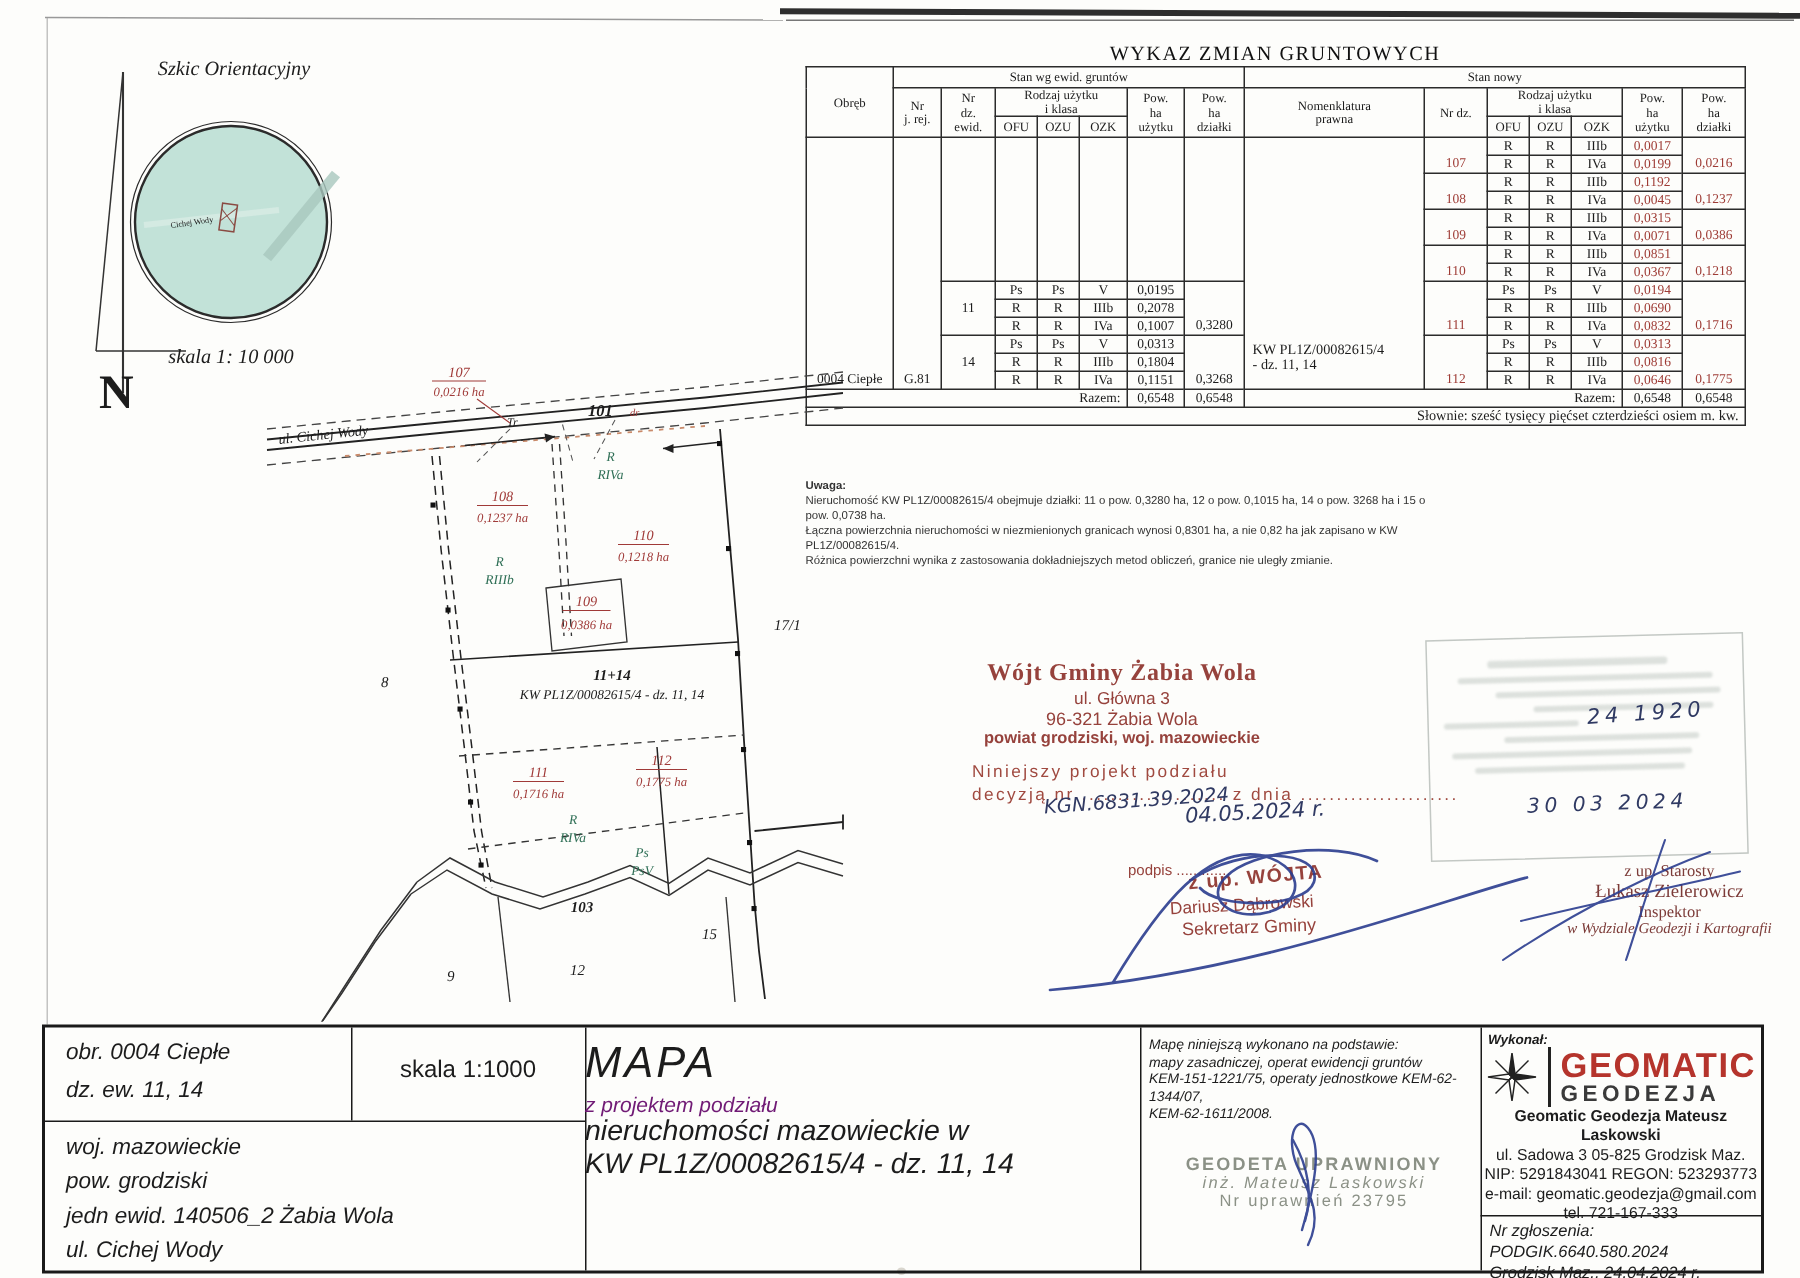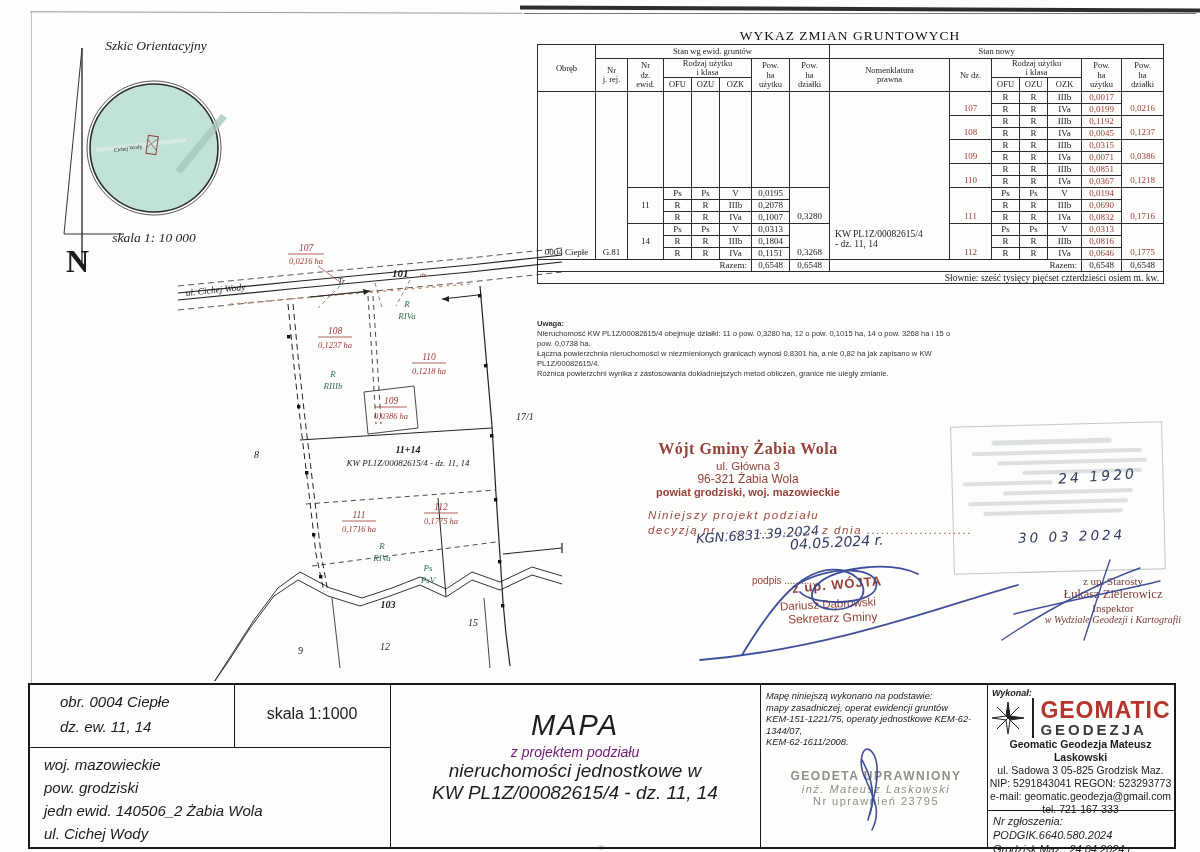--- a/index.html
+++ b/index.html
@@ -24,39 +24,39 @@
   
   #notes{width:430px;font-size:7.6px;line-height:10px;color:#333;}
   #notes .nt{font-weight:bold;}
   
   .stamp-red{color:#96423c;}
   .wojt{width:300px;text-align:center;}
   .wojt .l1{font-family:"Liberation Serif",serif;font-weight:bold;font-size:16px;letter-spacing:.5px;}
   .wojt .l2{font-size:11.5px;margin-top:2px;}
   .wojt .l3{font-size:12px;}
   .wojt .l4{font-size:11px;font-weight:bold;}
-  .approve{width:340px;color:#a04a40;font-size:11.5px;letter-spacing:1.6px;line-height:15px;font-style:italic;}
+  .approve{width:340px;color:#a04a40;font-size:11.5px;letter-spacing:1.6px;line-height:15px;}
   .hand{font-family:"DejaVu Sans",sans-serif;font-style:italic;color:#303a63;}
   .faded{width:212px;height:148px;border:1px solid rgba(125,135,128,.45);transform:rotate(-1.5deg);
          padding:8px 10px;box-sizing:border-box;}
   .fbar{height:4px;background:#b7c0ba;opacity:.45;border-radius:2px;margin:6px 0;filter:blur(.6px);}
   .starosty{width:190px;text-align:center;color:#7c3b38;font-family:"Liberation Serif",serif;}
   .starosty .s1{font-size:11px;}
   .starosty .s2{font-size:12.5px;}
   .starosty .s3{font-size:11px;}
   .starosty .s4{font-size:10px;font-style:italic;}
   .geodeta{width:220px;text-align:center;color:#8b9186;letter-spacing:1.5px;}
   .geodeta .g1{font-size:12px;font-weight:bold;}
   .geodeta .g2{font-size:11px;font-style:italic;}
   .geodeta .g3{font-size:11px;}
   
   #tblock{left:28px;top:683px;width:1144px;height:162px;border:2px solid #1a1a1a;}
   .vline{position:absolute;top:0;width:0;border-left:1.5px solid #1a1a1a;}
   .hline{position:absolute;height:0;border-top:1.5px solid #1a1a1a;}
-  #cellA div{font-size:15px;font-style:italic;margin-left:16px;}
+  #cellA div{font-size:15px;font-style:italic;}
   #cellC div{font-size:15px;font-style:italic;line-height:23px;}
   #cellB{font-size:16px;}
   #mapa-title{font-size:29px;letter-spacing:2px;font-style:italic;}
   #mapa-sub{color:#701a75;font-size:14px;margin-top:2px;font-style:italic;}
   #mapa-l3,#mapa-l4{font-style:italic;font-size:19px;}
   .basis{font-size:9.3px;font-style:italic;line-height:11.5px;}
   .logo-name{color:#b5342c;font-weight:bold;font-size:23px;letter-spacing:1px;line-height:22px;}
   .logo-sub{color:#3a3a3a;font-weight:bold;font-size:15px;letter-spacing:3px;}
   .comp{font-size:10.5px;line-height:13px;text-align:center;}
   .comp .c0{font-weight:bold;}
@@ -465,24 +465,24 @@
       <div style="margin-top:8px;">dz. ew. 11, 14</div>
     </div>
     <div id="cellB" class="abs" style="left:204px;top:20px;width:156px;text-align:center;">skala 1:1000</div>
     <div id="cellC" class="abs" style="left:14px;top:68px;">
       <div>woj.    mazowieckie</div>
       <div>pow.   grodziski</div>
       <div>jedn ewid. 140506_2 Żabia Wola</div>
       <div>ul. Cichej Wody</div>
     </div>
 
-    <div class="abs" style="left:360px;top:8px;width:370px;text-align:center;margin-top:16px;">
+    <div class="abs" style="left:360px;top:8px;width:370px;text-align:left;">
       <div id="mapa-title">MAPA</div>
       <div id="mapa-sub">z projektem podziału</div>
-      <div id="mapa-l3">nieruchomości jednostkowe w</div>
+      <div id="mapa-l3">nieruchomości mazowieckie w</div>
       <div id="mapa-l4">KW PL1Z/00082615/4 - dz. 11, 14</div>
     </div>
 
     <div class="abs" style="left:736px;top:6px;width:216px;">
       <div class="basis">Mapę niniejszą wykonano na podstawie:</div>
       <div class="basis">mapy zasadniczej, operat ewidencji gruntów</div>
       <div class="basis">KEM-151-1221/75, operaty jednostkowe KEM-62-1344/07,</div>
       <div class="basis">KEM-62-1611/2008.</div>
       <div class="geodeta" style="margin-top:20px;">
         <div class="g1">GEODETA UPRAWNIONY</div>

